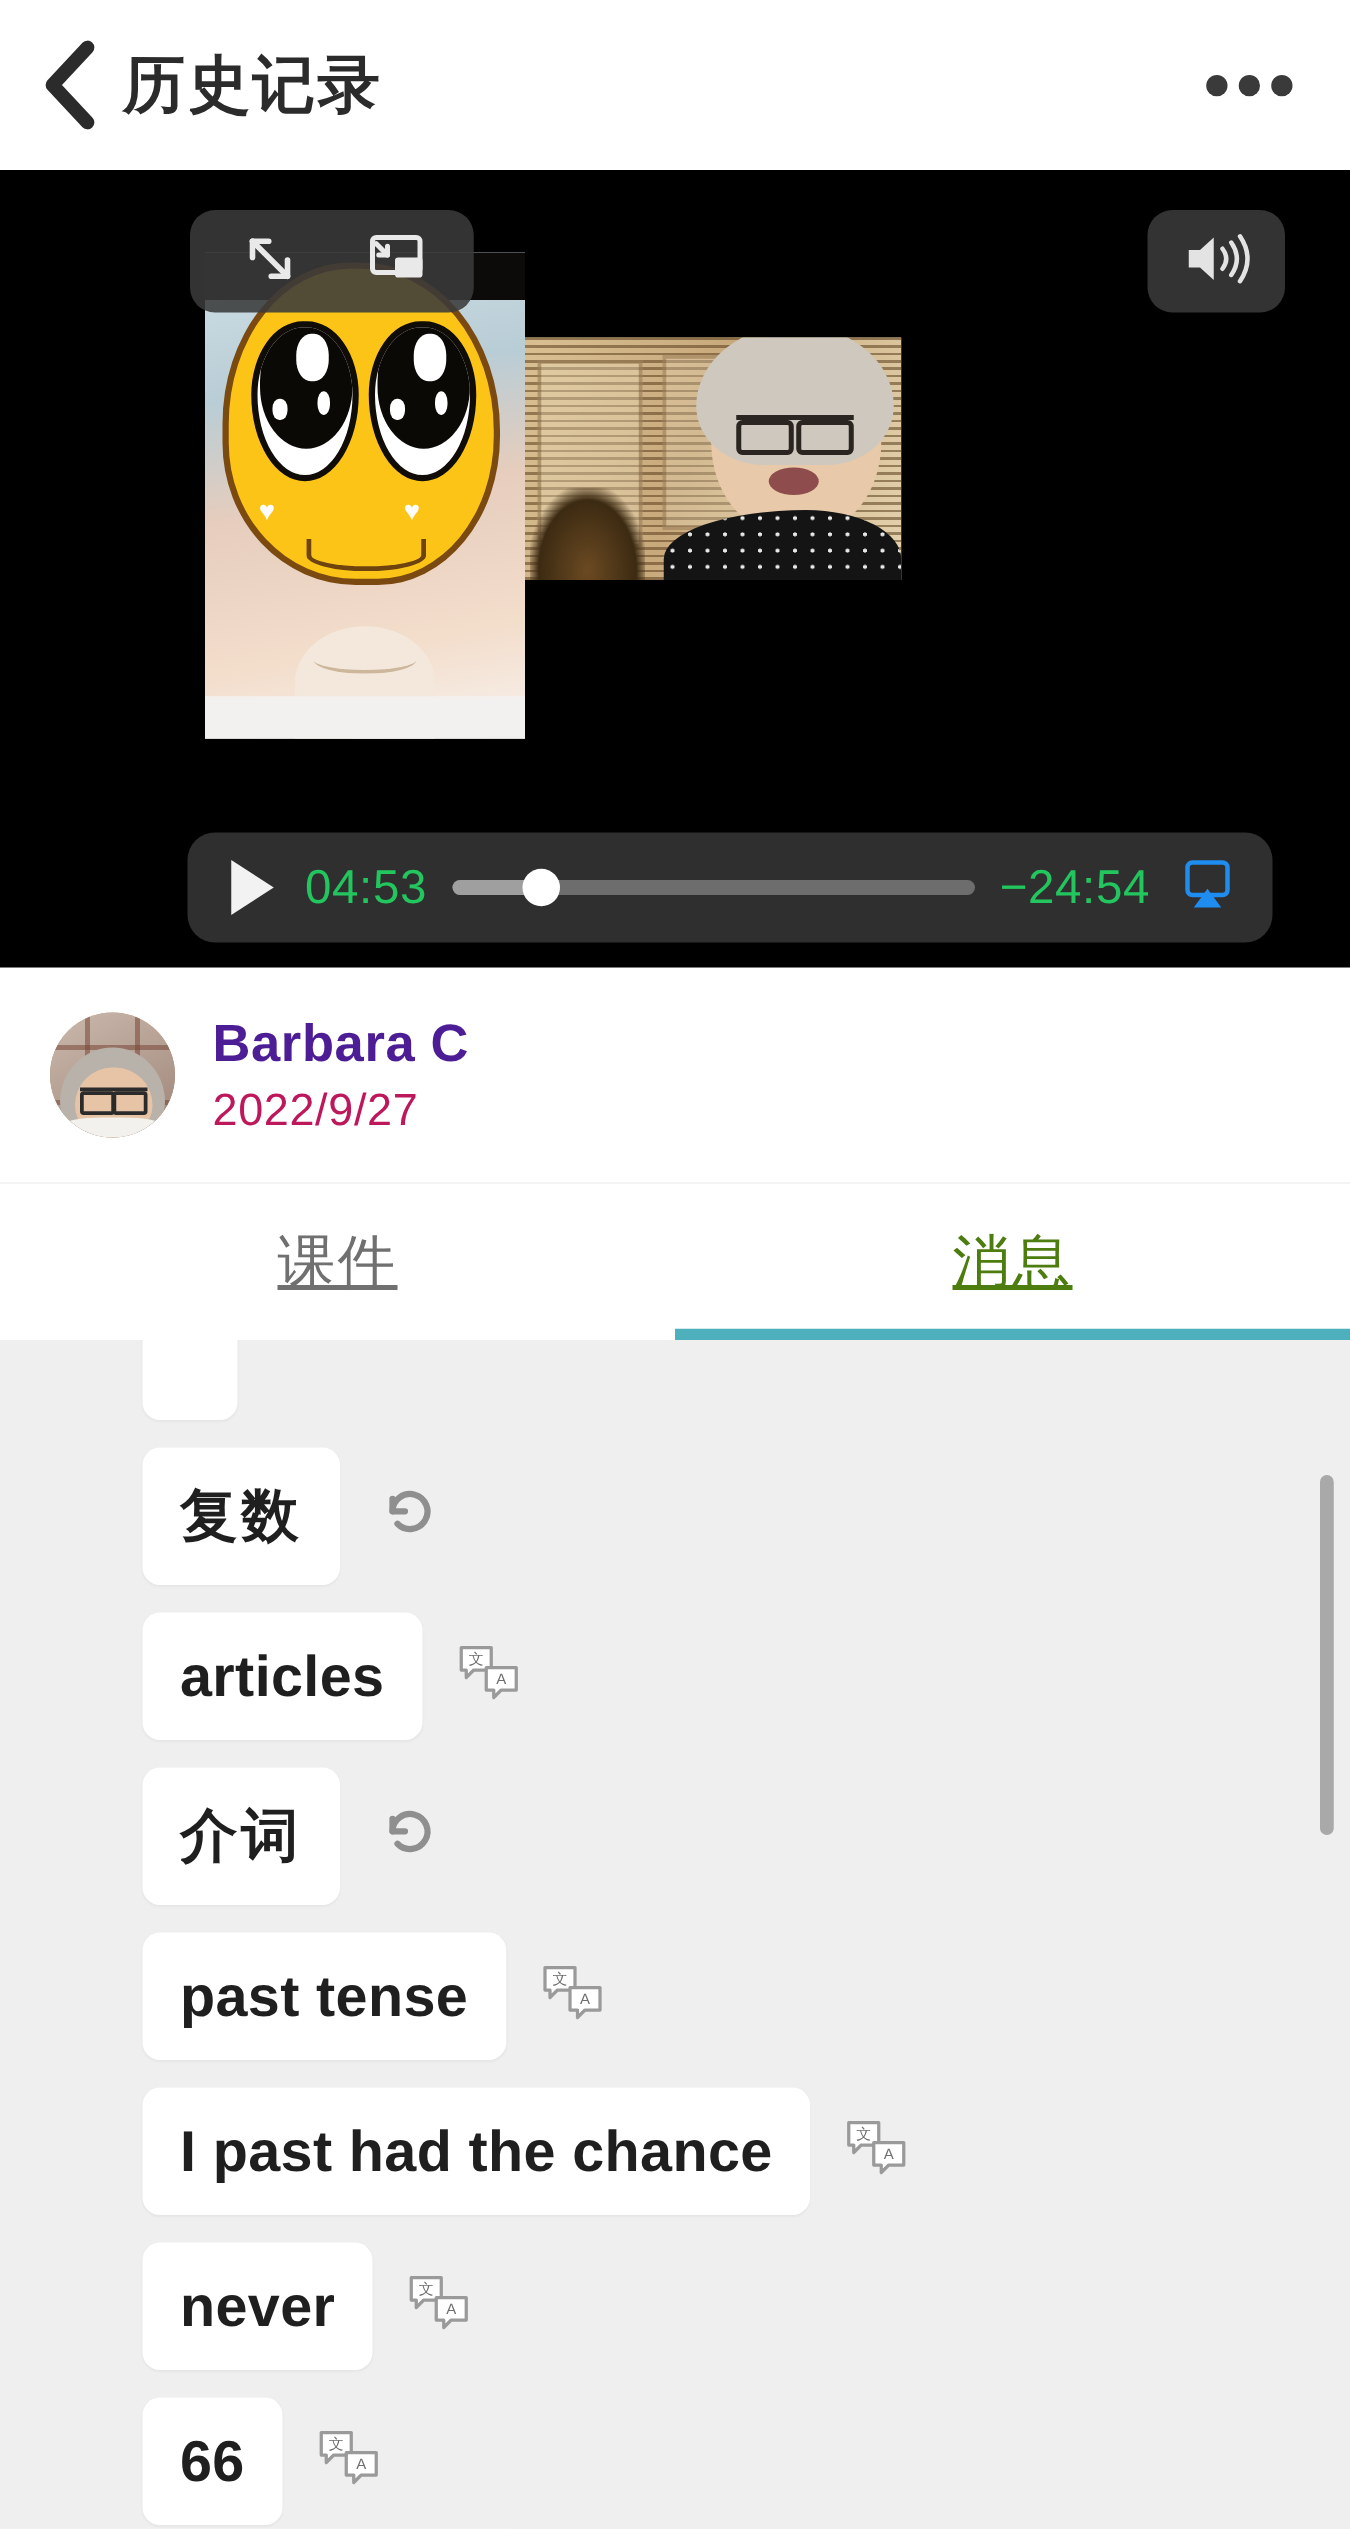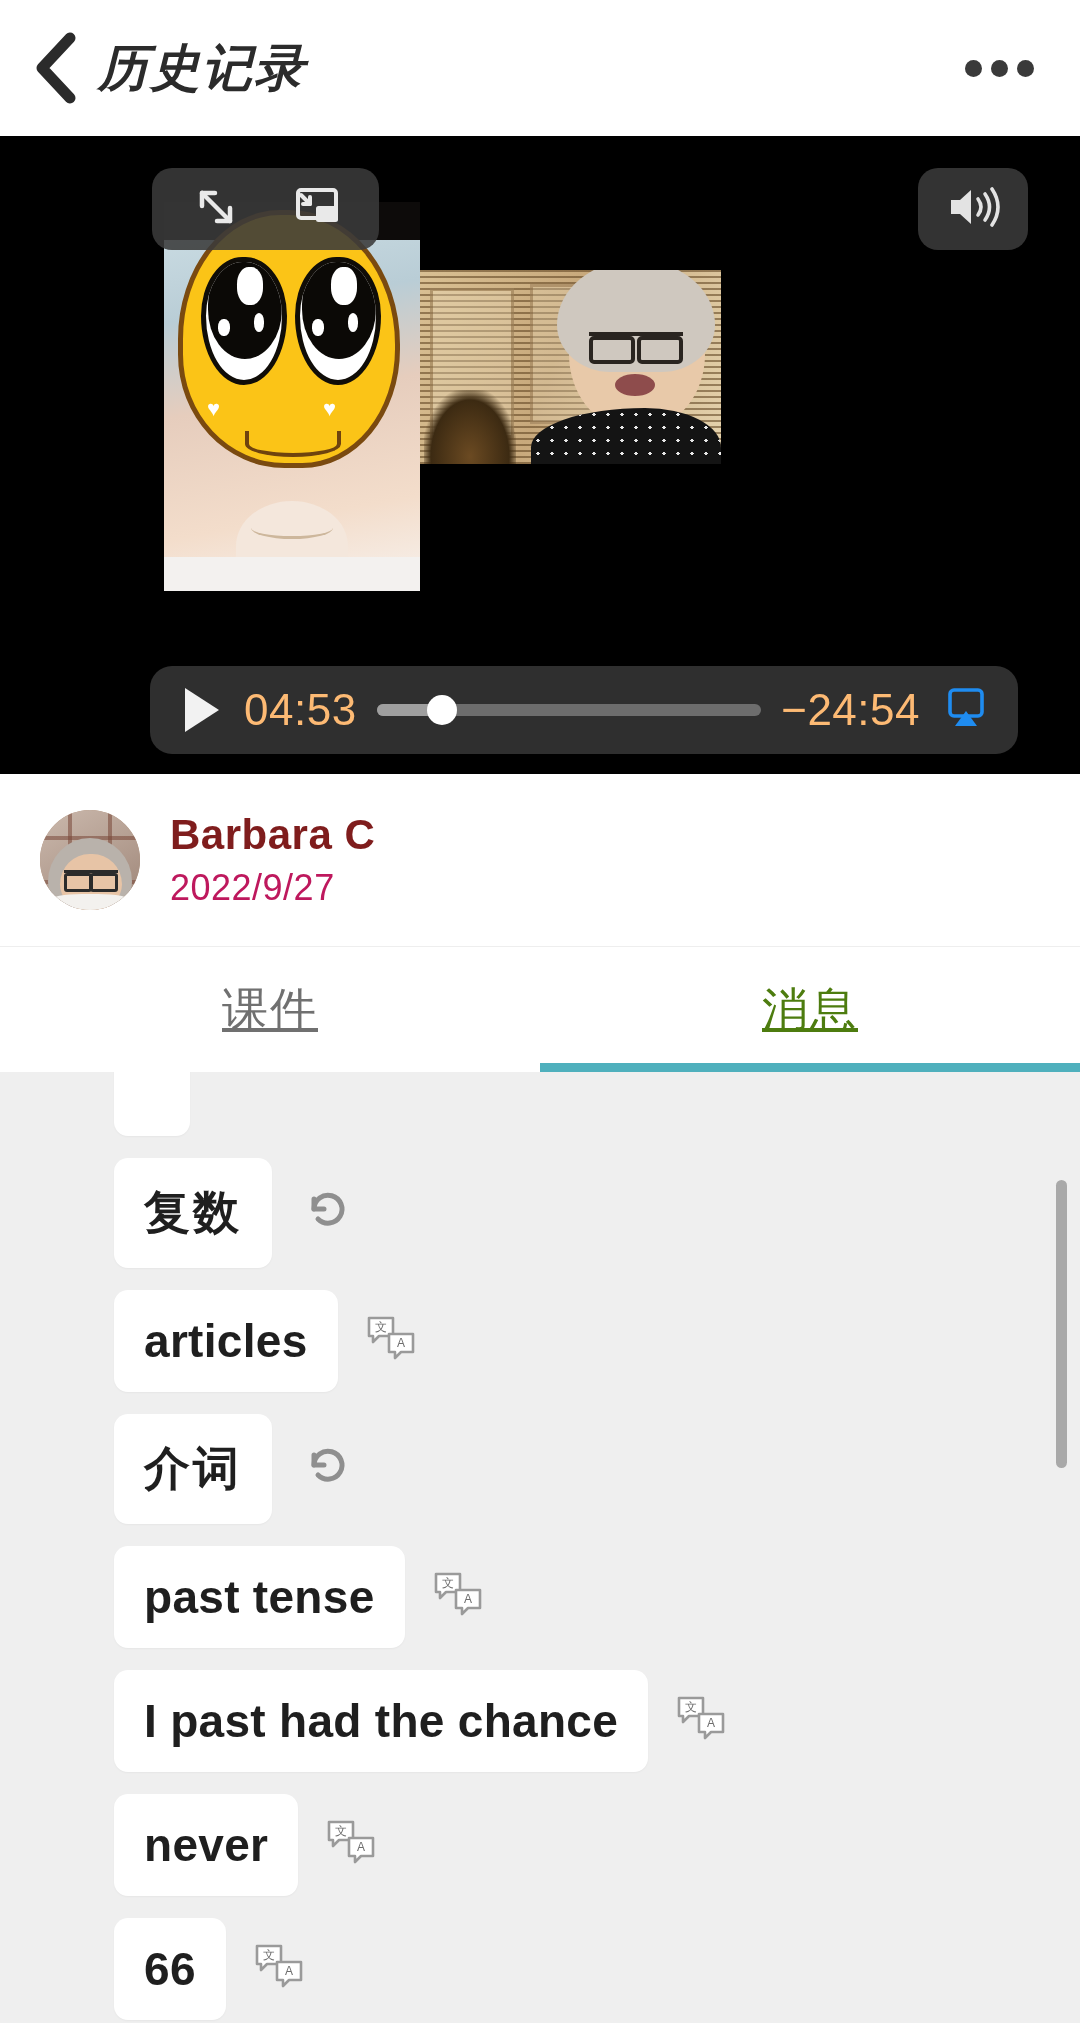--- a/index.html
+++ b/index.html
@@ -24,21 +24,20 @@
 
   
   .navbar {
     position: relative;
     flex: 0 0 136px;
     height: 136px;
     background: #ffffff;
     display: flex;
     align-items: center;
     padding: 0 40px 0 26px;
-    font-style: italic;
   }
   .nav-back {
     width: 58px;
     height: 76px;
     display: flex;
     align-items: center;
     justify-content: center;
     flex: 0 0 auto;
     cursor: pointer;
   }
@@ -317,22 +316,22 @@
     display: flex; align-items: center; justify-content: center;
     cursor: pointer;
   }
   .play-tri {
     width: 0; height: 0;
     border-left: 34px solid #f2f2f2;
     border-top: 22px solid transparent;
     border-bottom: 22px solid transparent;
   }
   .time-cur, .time-rem {
-    font-size: 44px;
-    color: #fdba74;
+    font-size: 38px;
+    color: #22c55e;
     font-weight: 400;
     letter-spacing: .5px;
     white-space: nowrap;
     font-family: "Liberation Sans", sans-serif;
   }
   .scrub {
     position: relative;
     flex: 1 1 auto;
     height: 12px;
     background: #6d6d6d;
@@ -421,21 +420,21 @@
     position: absolute;
     left: 10px; bottom: 0;
     width: 80px; height: 16px;
     background: #f3f1ee;
     border-radius: 40% 40% 0 0;
   }
   .user-meta { display: flex; flex-direction: column; gap: 8px; }
   .user-name {
     font-size: 42px;
     font-weight: 700;
-    color: #7f1d1d;
+    color: #4c1d95;
     letter-spacing: .5px;
   }
   .user-date {
     font-size: 36px;
     color: #be185d;
     font-weight: 400;
     letter-spacing: .5px;
   }
 
   

